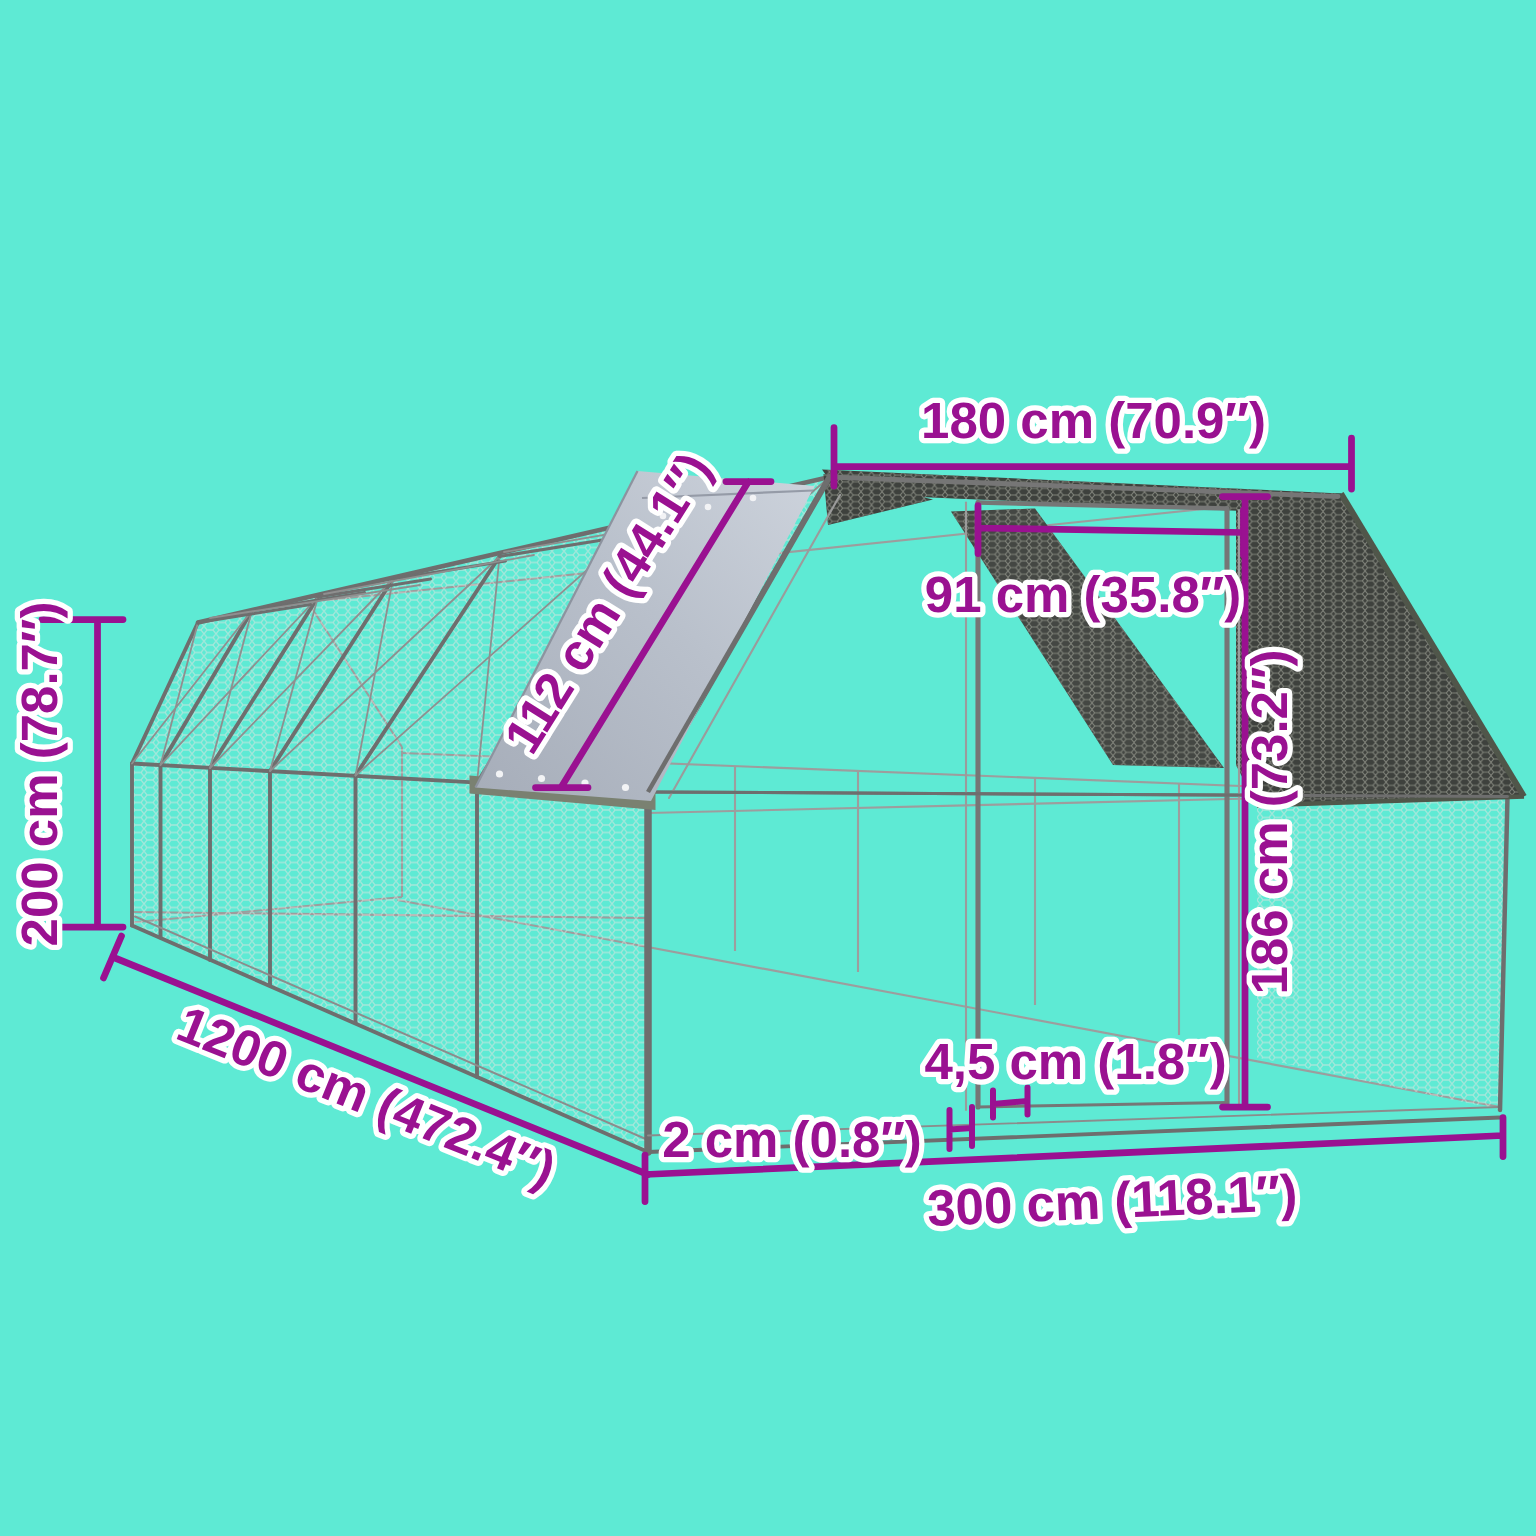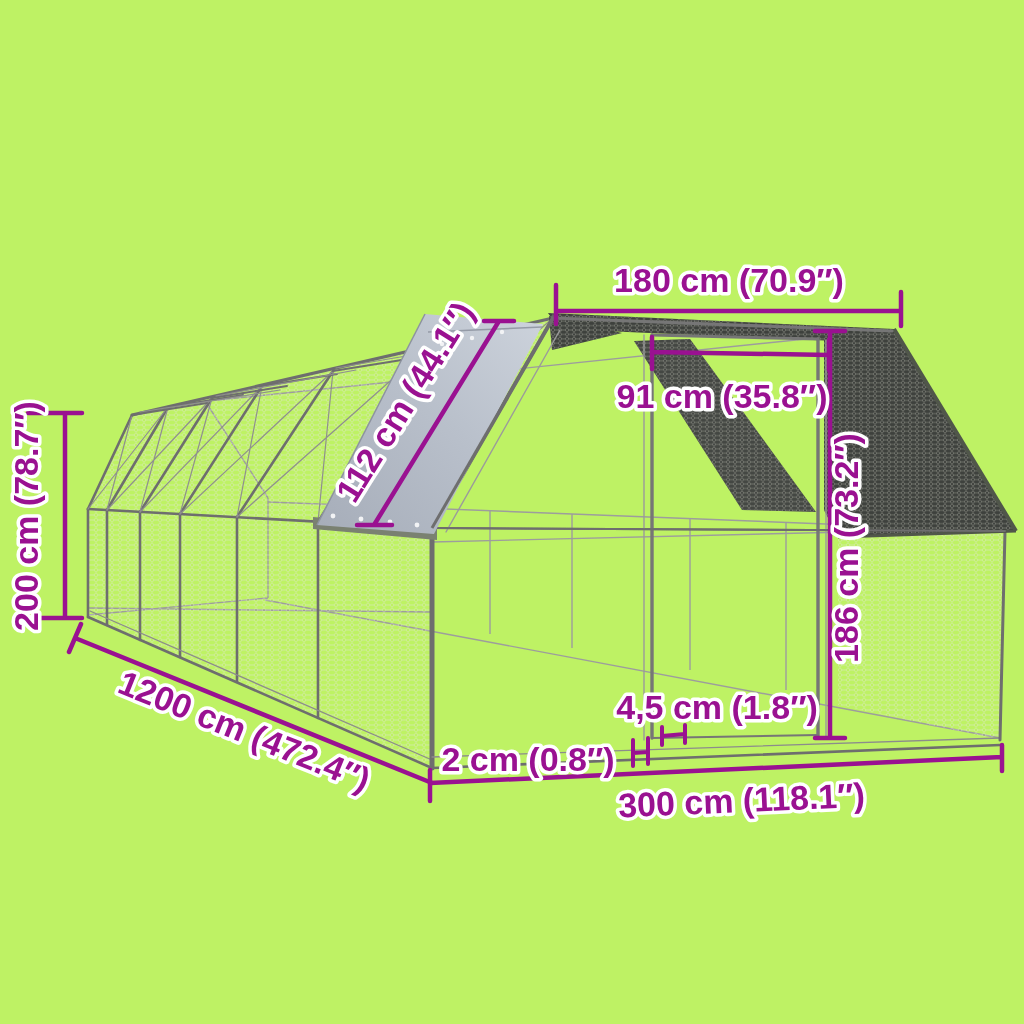--- a/index.html
+++ b/index.html
@@ -1,16 +1,16 @@
 <!DOCTYPE html>
 <html><head>
 <meta charset="utf-8">
 <style>
   html,body{margin:0;padding:0;background:#ffffff;}
-  .stage{width:1024px;height:1024px;position:relative;background:#bef264;overflow:hidden;}
+  .stage{width:1024px;height:1024px;position:relative;background:#5eead4;overflow:hidden;}
   svg{display:block;}
   text.dim{
     font-family:"Liberation Sans","DejaVu Sans",sans-serif;
     font-weight:bold;
     font-size:34px;
     paint-order:stroke;
     stroke:#ffffff;
     stroke-width:7px;
     stroke-linejoin:round;
   }

